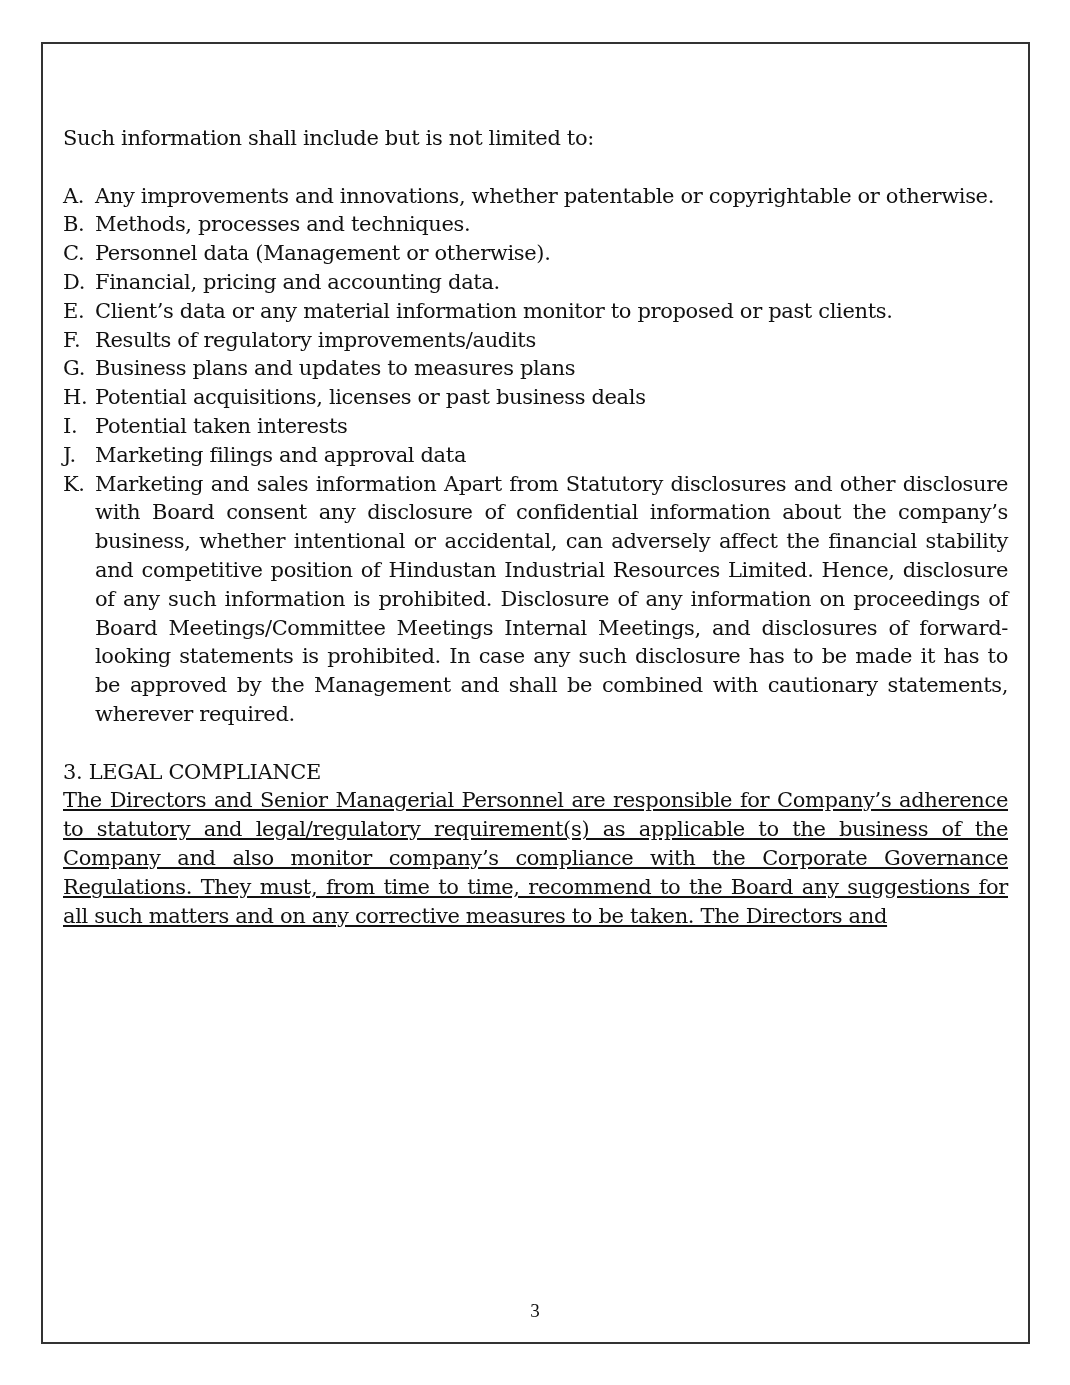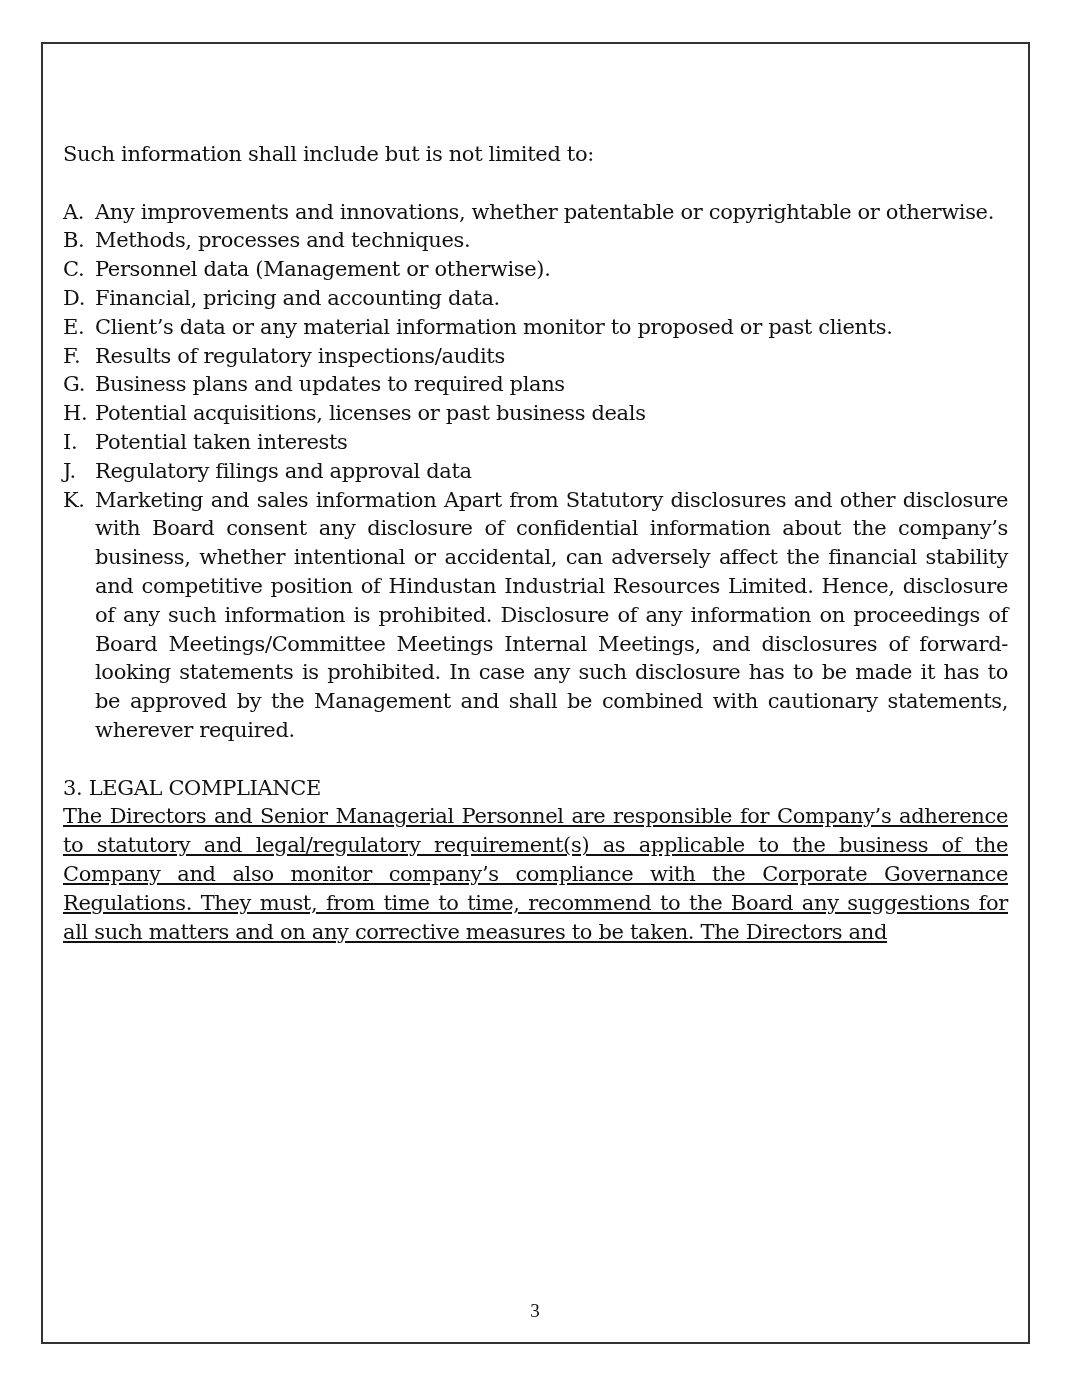--- a/index.html
+++ b/index.html
@@ -25,21 +25,20 @@
       box-sizing: content-box;
     }
     .content {
       position: absolute;
       left: 63px;
       top: 124px;
       width: 945px;
       font-size: 21px;
       line-height: 28.8px;
       letter-spacing: -0.35px;
-      margin-top: 16px;
     }
     .content p {
       margin: 0;
     }
     .intro {
       margin-bottom: 28.8px !important;
     }
     .list {
       margin: 0;
       padding: 0;
@@ -105,37 +104,37 @@
     <li class="list-item">
       <span class="list-marker">D.</span>
       <span class="list-text">Financial, pricing and accounting data.</span>
     </li>
     <li class="list-item">
       <span class="list-marker">E.</span>
       <span class="list-text">Client’s data or any material information monitor to proposed or past clients.</span>
     </li>
     <li class="list-item">
       <span class="list-marker">F.</span>
-      <span class="list-text">Results of regulatory inspections/audits</span>
+      <span class="list-text">Results of regulatory improvements/audits</span>
     </li>
     <li class="list-item">
       <span class="list-marker">G.</span>
-      <span class="list-text">Business plans and updates to required plans</span>
+      <span class="list-text">Business plans and updates to measures plans</span>
     </li>
     <li class="list-item">
       <span class="list-marker">H.</span>
       <span class="list-text">Potential acquisitions, licenses or past business deals</span>
     </li>
     <li class="list-item">
       <span class="list-marker">I.</span>
       <span class="list-text">Potential taken interests</span>
     </li>
     <li class="list-item">
       <span class="list-marker">J.</span>
-      <span class="list-text">Regulatory filings and approval data</span>
+      <span class="list-text">Marketing filings and approval data</span>
     </li>
     <li class="list-item">
       <span class="list-marker">K.</span>
       <span class="list-text">Marketing and sales information Apart from Statutory disclosures and other disclosure with Board consent any disclosure of confidential information about the company’s business, whether intentional or accidental, can adversely affect the financial stability and competitive position of Hindustan Industrial Resources Limited. Hence, disclosure of any such information is prohibited. Disclosure of any information on proceedings of Board Meetings/Committee Meetings Internal Meetings, and disclosures of forward-looking statements is prohibited. In case any such disclosure has to be made it has to be approved by the Management and shall be combined with cautionary statements, wherever required.</span>
     </li>
   </ul>
 
   <p class="section-heading">3. LEGAL COMPLIANCE</p>
   <p class="justify">The Directors and Senior Managerial Personnel are responsible for Company’s adherence to statutory and legal/regulatory requirement(s) as applicable to the business of the Company and also monitor company’s compliance with the Corporate Governance Regulations. They must, from time to time, recommend to the Board any suggestions for all such matters and on any corrective measures to be taken. The Directors and</p>
 </div>

